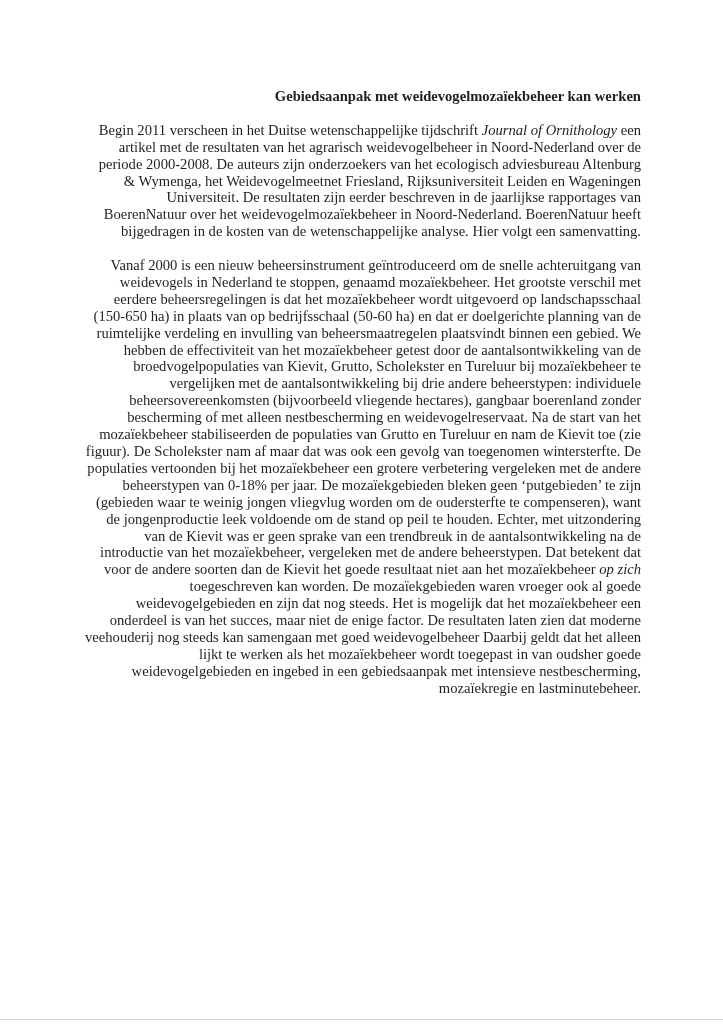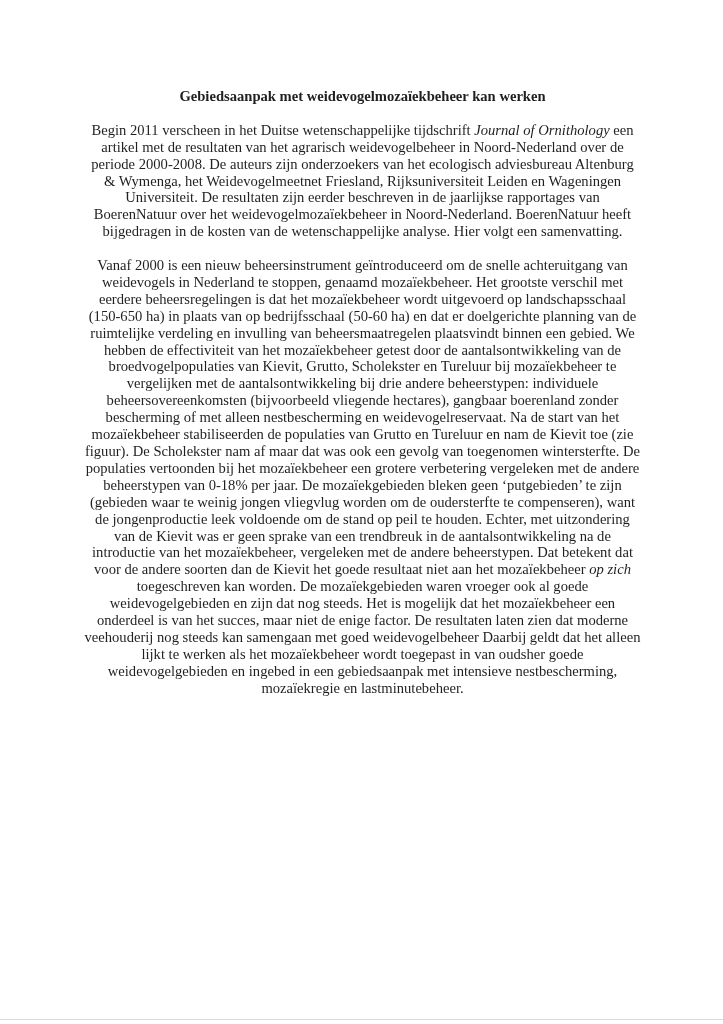--- a/index.html
+++ b/index.html
@@ -15,21 +15,21 @@
     font-family: "Liberation Serif", "DejaVu Serif", serif;
   }
   .page {
     position: absolute;
     left: 84px;
     top: 88px;
     width: 557px;
     color: var(--text, #1f1f1f);
     font-size: 14.6px;
     line-height: 16.9px;
-    text-align: center;
+    text-align: right;
   }
   .doc-title {
     font-size: 14.6px;
     line-height: 16.9px;
     font-weight: bold;
     margin: 0 0 16.9px 0;
   }
   .doc-body p {
     margin: 0 0 16.9px 0;
   }

